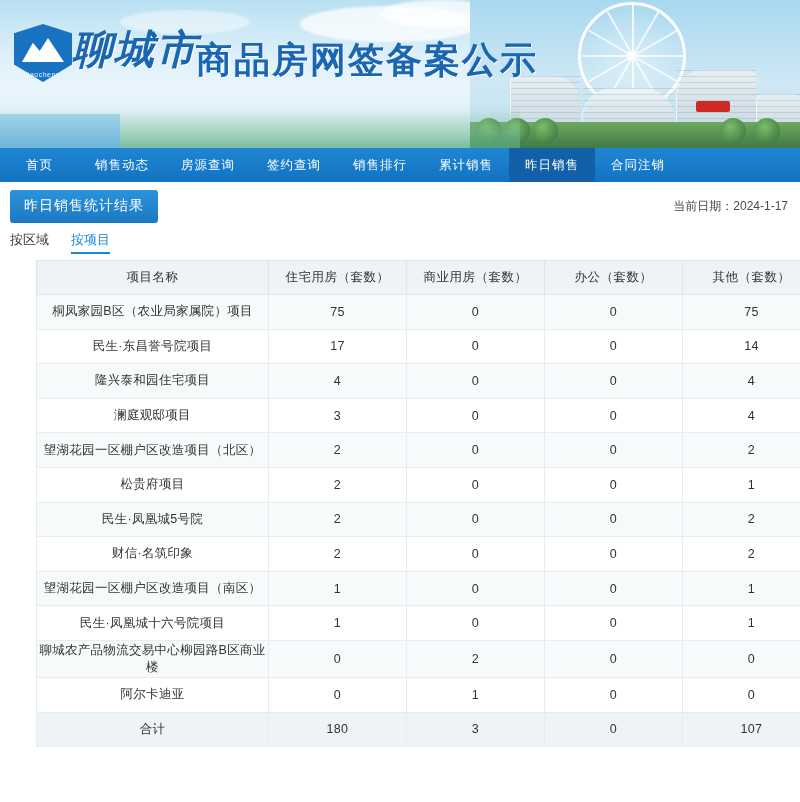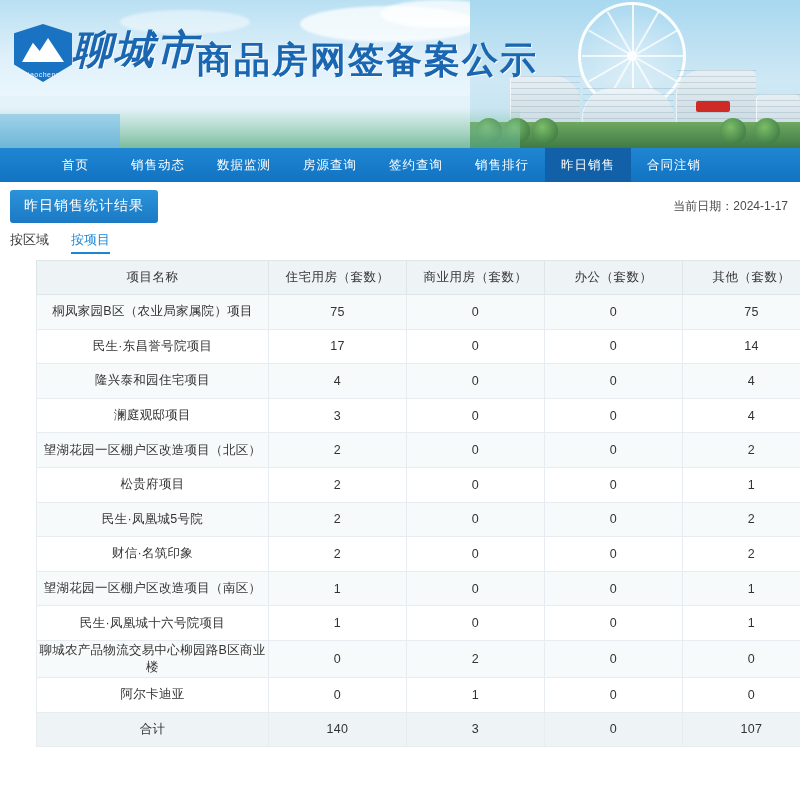--- a/index.html
+++ b/index.html
@@ -141,21 +141,21 @@
   }
   .nav-item {
     flex: 0 0 auto;
     display: flex; align-items: center; justify-content: center;
     color: #ffffff; font-size: 12.5px;
     padding: 0 16px;
     white-space: nowrap;
     letter-spacing: 1px;
     cursor: pointer;
   }
-  .nav-item.home { padding: 0 26px; margin-left: 36px; }
+  .nav-item.home { padding: 0 26px; }
   .nav-item.active {
     background: #1160a8;
     text-align: center;
   }
 
   
   .body-wrap { position: relative; width: 800px; }
 
   .panel-head {
     position: relative; height: 44px;
@@ -275,30 +275,30 @@
 </div>
 
 <div class="nav">
   <div class="nav-item home">
       <span>首页</span>
     </div>
   <div class="nav-item">
       <span>销售动态</span>
     </div>
   <div class="nav-item">
-      <span>数据监测</span>
-    </div>
-  <div class="nav-item">
       <span>房源查询</span>
     </div>
   <div class="nav-item">
       <span>签约查询</span>
     </div>
   <div class="nav-item">
       <span>销售排行</span>
+    </div>
+  <div class="nav-item">
+      <span>累计销售</span>
     </div>
   <div class="nav-item active">
       <span>昨日销售</span>
     </div>
   <div class="nav-item">
       <span>合同注销</span>
     </div>
 </div>
 
 <div class="body-wrap">
@@ -411,21 +411,21 @@
         </tr>
         <tr>
           <td>阿尔卡迪亚</td>
           <td>0</td>
           <td>1</td>
           <td>0</td>
           <td>0</td>
         </tr>
         <tr class="total">
           <td>合计</td>
-          <td>140</td>
+          <td>180</td>
           <td>3</td>
           <td>0</td>
           <td>107</td>
         </tr>
       </tbody>
     </table>
   </div>
 </div>
 
 </body></html>

